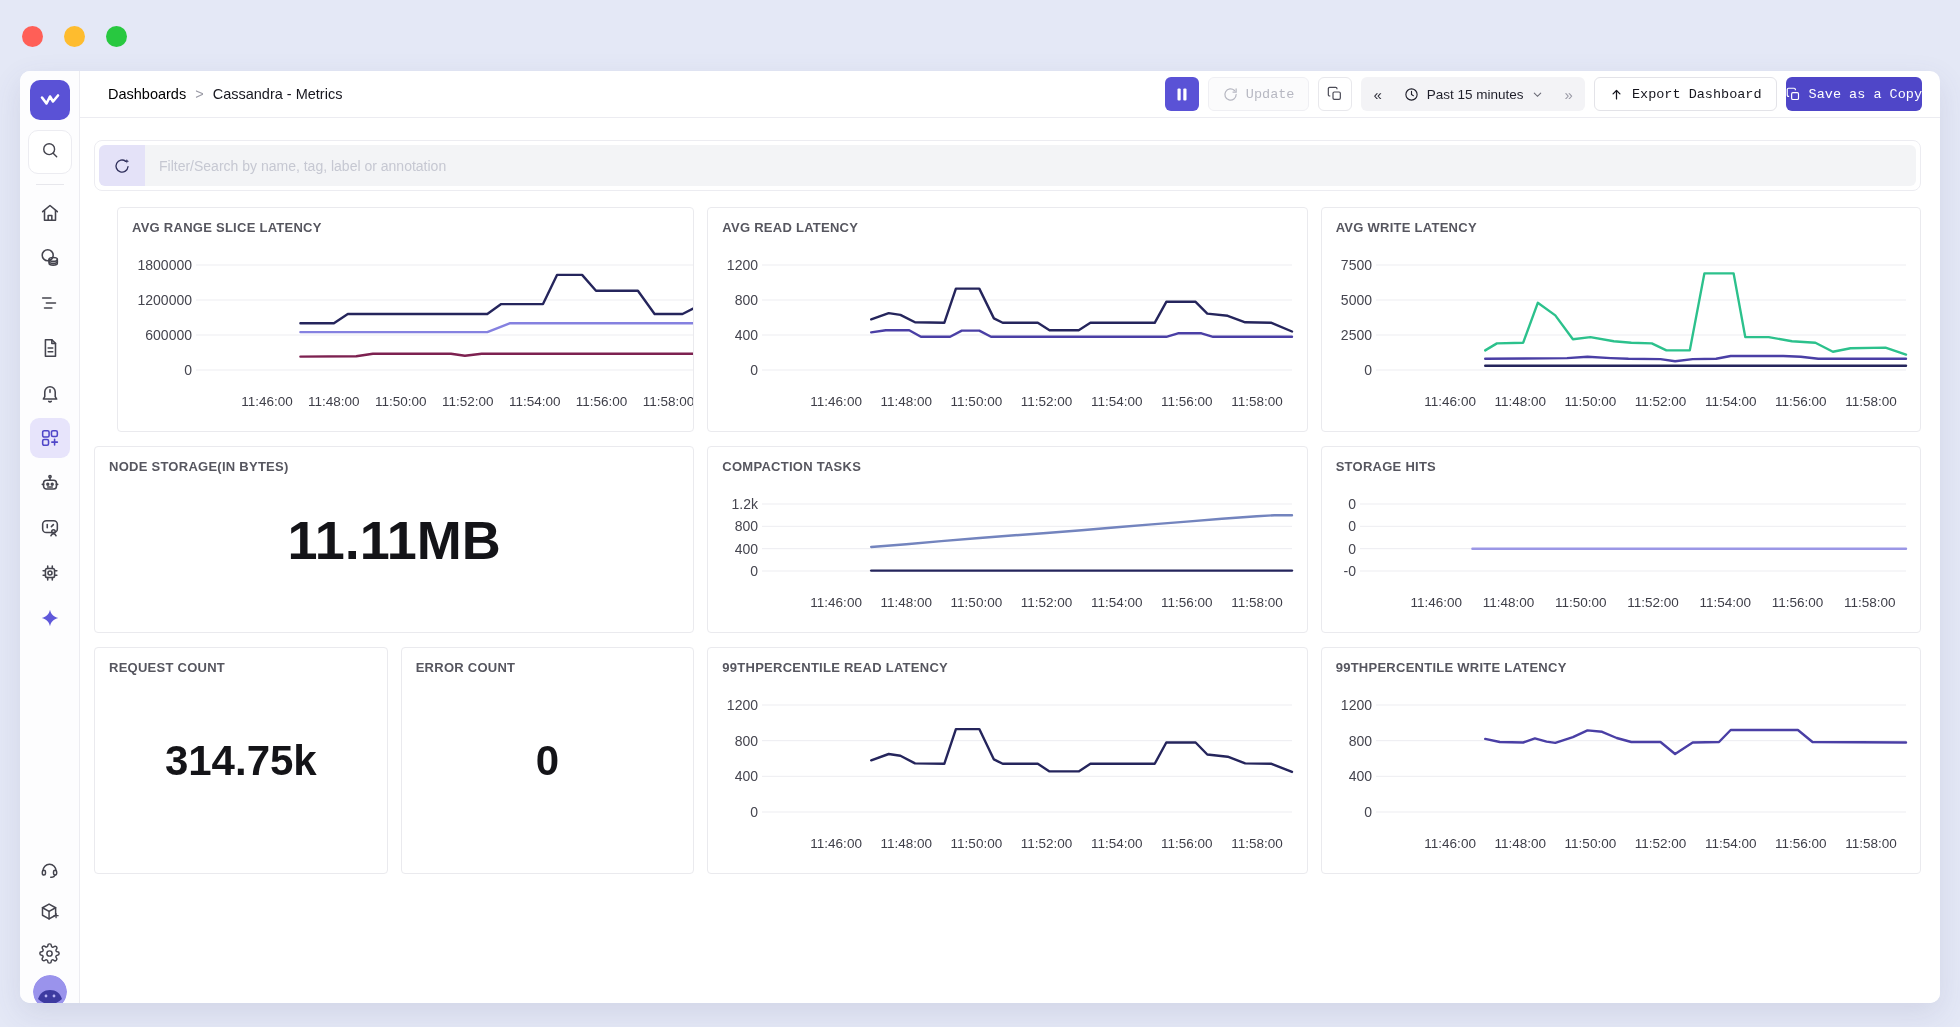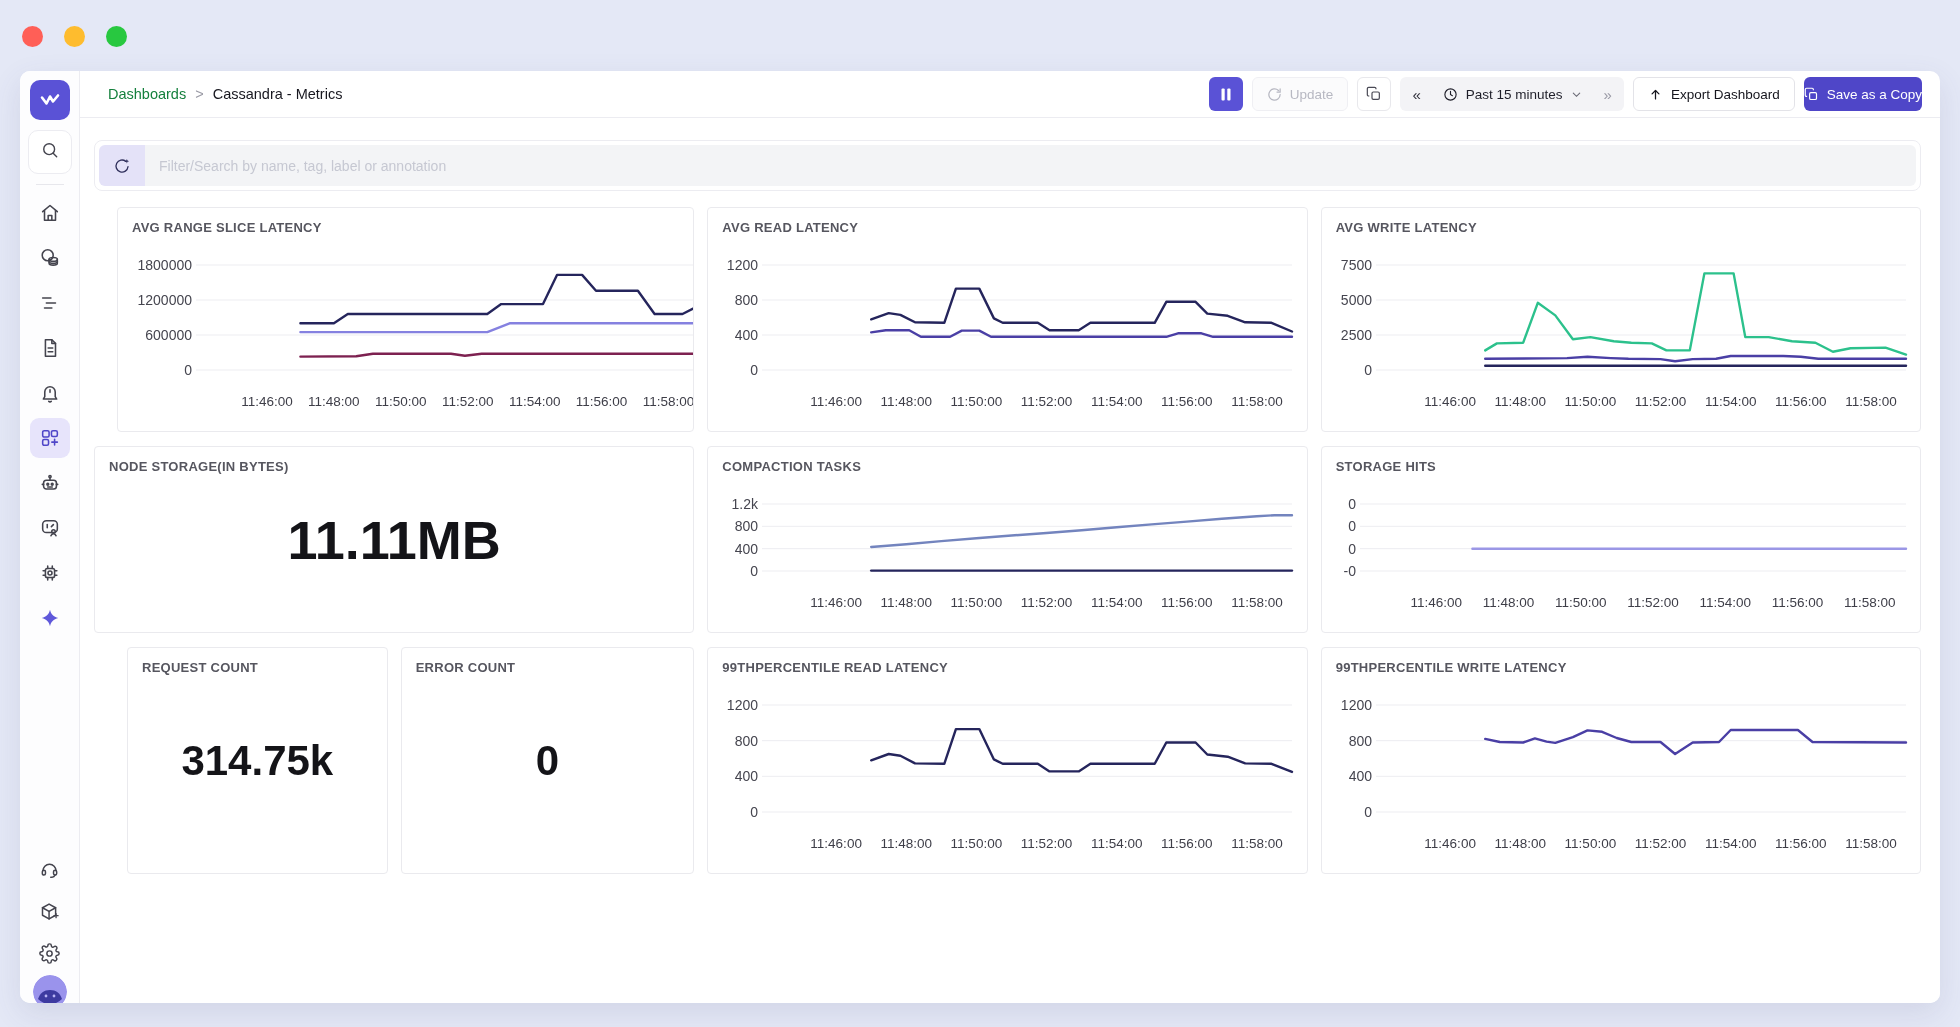--- a/index.html
+++ b/index.html
@@ -28,27 +28,27 @@
   .nav-btn.active { background:#e7e4fb; color:#4f46c8; }
   .side-bottom { margin-top:auto; display:flex; flex-direction:column; align-items:center; }
   .side-bottom .nav-btn { margin-bottom:2px; }
   .avatar { width:34px; height:34px; border-radius:50%; overflow:hidden; margin-bottom:-6px; cursor:pointer; }
 
   
   .app { flex:1; display:flex; flex-direction:column; min-width:0; }
   .topbar { height:47px; flex:0 0 47px; border-bottom:1px solid #ececf1; display:flex; align-items:center;
             padding:0 18px 0 28px; }
   .breadcrumb { display:flex; align-items:center; gap:9px; font-size:14.5px; }
-  .crumb-root { color:#15803d; cursor:pointer; }
+  .crumb-root { color:#000000; cursor:pointer; }
   .crumb-sep { color:#9a9aa5; }
   .crumb-cur { color:#17171f; }
 
   .topbar-right { margin-left:auto; display:flex; align-items:center; gap:9px; }
   .btn { height:34px; border-radius:6px; border:none; display:inline-flex; align-items:center; gap:8px;
-         font-family:Liberation Sans, sans-serif; font-size:13.5px; cursor:pointer; background:#fff; }
+         font-family:Liberation Mono, monospace; font-size:13.5px; cursor:pointer; background:#fff; }
   .btn-pause { width:34px; justify-content:center; background:#5a52d6; color:#fff; }
   .btn-update { padding:0 14px; background:#fbfbfc; border:1px solid #efeff3; color:#b7b8c2; }
   .btn-iconsq { width:34px; justify-content:center; border:1px solid #e8e8ec; color:#4a4a55; }
   .time-group { height:34px; background:#f3f3f6; border-radius:6px; display:flex; align-items:stretch; }
   .time-seg { display:flex; align-items:center; padding:0 12px; font-size:15px; color:#2f2f3a; cursor:pointer; }
   .time-main { display:flex; align-items:center; gap:8px; padding:0 10px; font-size:13.5px; color:#1f1f2a; cursor:pointer; }
   .time-next { color:#9a9aa6; }
   .btn-export { padding:0 14px; border:1px solid #e3e3e8; color:#15151d; }
   .btn-save { padding:0 0; background:#4f46c8; color:#fff; }
 
@@ -386,21 +386,21 @@
               <text x="114.26666666666667" y="160" text-anchor="middle" font-size="13.5" fill="#3e3e48">11:46:00</text>
               <text x="186.53333333333333" y="160" text-anchor="middle" font-size="13.5" fill="#3e3e48">11:48:00</text>
               <text x="258.8" y="160" text-anchor="middle" font-size="13.5" fill="#3e3e48">11:50:00</text>
               <text x="331.06666666666666" y="160" text-anchor="middle" font-size="13.5" fill="#3e3e48">11:52:00</text>
               <text x="403.3333333333333" y="160" text-anchor="middle" font-size="13.5" fill="#3e3e48">11:54:00</text>
               <text x="475.6" y="160" text-anchor="middle" font-size="13.5" fill="#3e3e48">11:56:00</text>
               <text x="547.8666666666667" y="160" text-anchor="middle" font-size="13.5" fill="#3e3e48">11:58:00</text>
               <polyline points="150.4,101.7 584.0,101.7" fill="none" stroke="#9b97e6" stroke-width="2.4" stroke-linejoin="round" stroke-linecap="round"></polyline>
             </svg>
           </div>
-          <div class="panel" style="grid-column: span 1; margin-left: 33px;">
+          <div class="panel" style="grid-column: span 1;">
             <div class="panel-title">REQUEST COUNT</div>
             <div class="big-value" style="font-size: 42px;">314.75k</div>
           </div>
           <div class="panel" style="grid-column: span 1;">
             <div class="panel-title">ERROR COUNT</div>
             <div class="big-value" style="font-size: 42px;">0</div>
           </div>
           <div class="panel" style="grid-column: span 2;">
             <div class="panel-title">99THPERCENTILE READ LATENCY</div>
             <svg class="chart-svg" width="598" height="225" viewBox="0 0 598 225">

